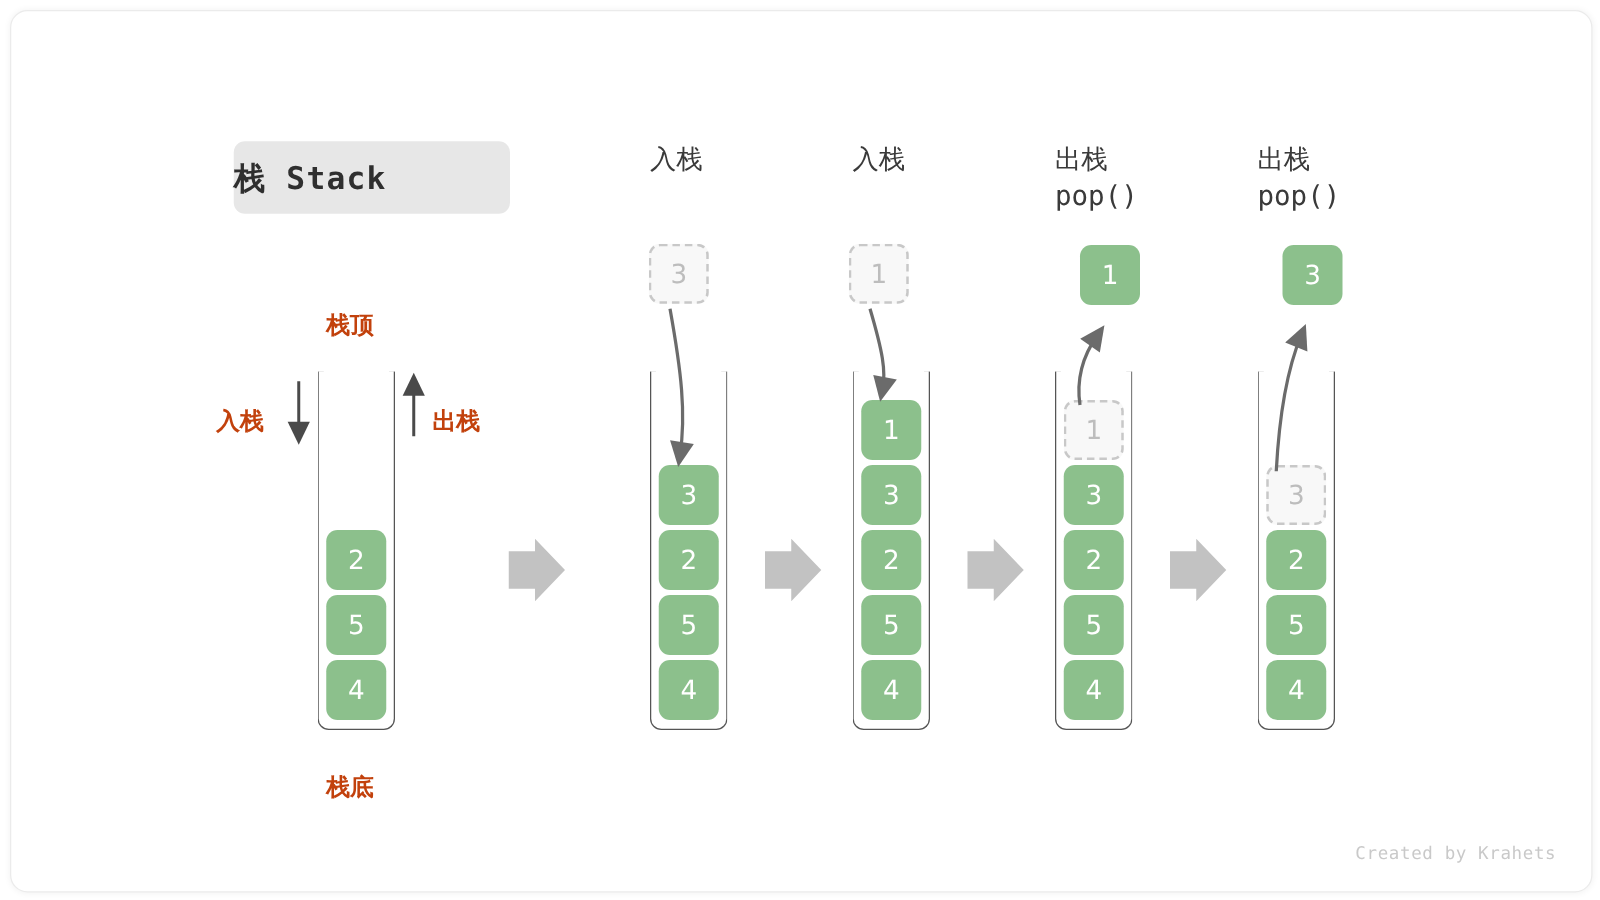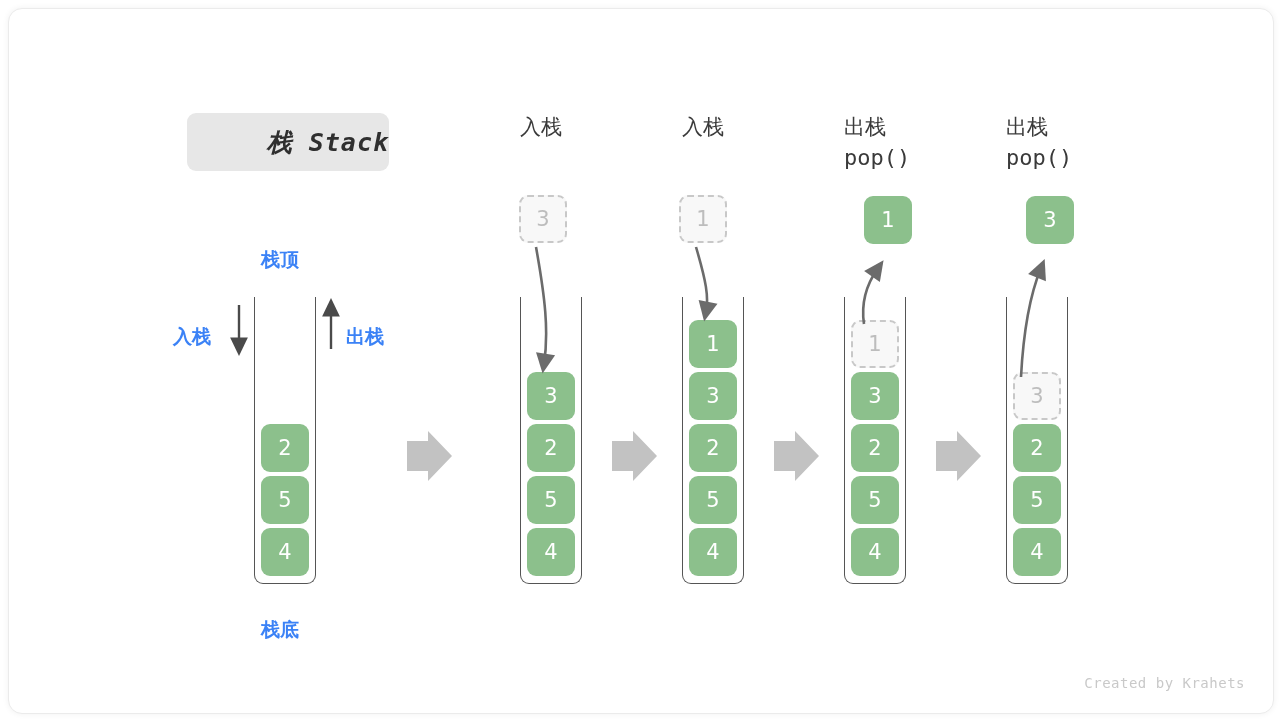--- a/index.html
+++ b/index.html
@@ -25,44 +25,43 @@
     border-radius: 14px;
     box-shadow: 0 0 6px rgba(0,0,0,0.06);
     overflow: hidden;
   }
 
   
   #title-chip {
     position: absolute;
     left: 178px;
     top: 104px;
-    width: 202px;
+    width: 221px;
     height: 58px;
     background: #e7e7e7;
     border-radius: 9px;
     display: flex;
     align-items: center;
-    justify-content: flex-end;
-    font-style: italic;
+    justify-content: flex-start;
   }
   #title-chip .t {
     font-family: "DejaVu Sans Mono", monospace;
     font-size: 25px;
     font-weight: bold;
     color: #2f2f2f;
     letter-spacing: 1px;
   }
 
   
   .cn-label {
     position: absolute;
     font-family: "DejaVu Sans", sans-serif;
     font-size: 19px;
     font-weight: bold;
-    color: #3b82f6;
+    color: #c2410c;
     white-space: nowrap;
   }
 
   
   .col-head {
     position: absolute;
     width: 160px;
     text-align: left;
     color: #3a3a3a;
   }

